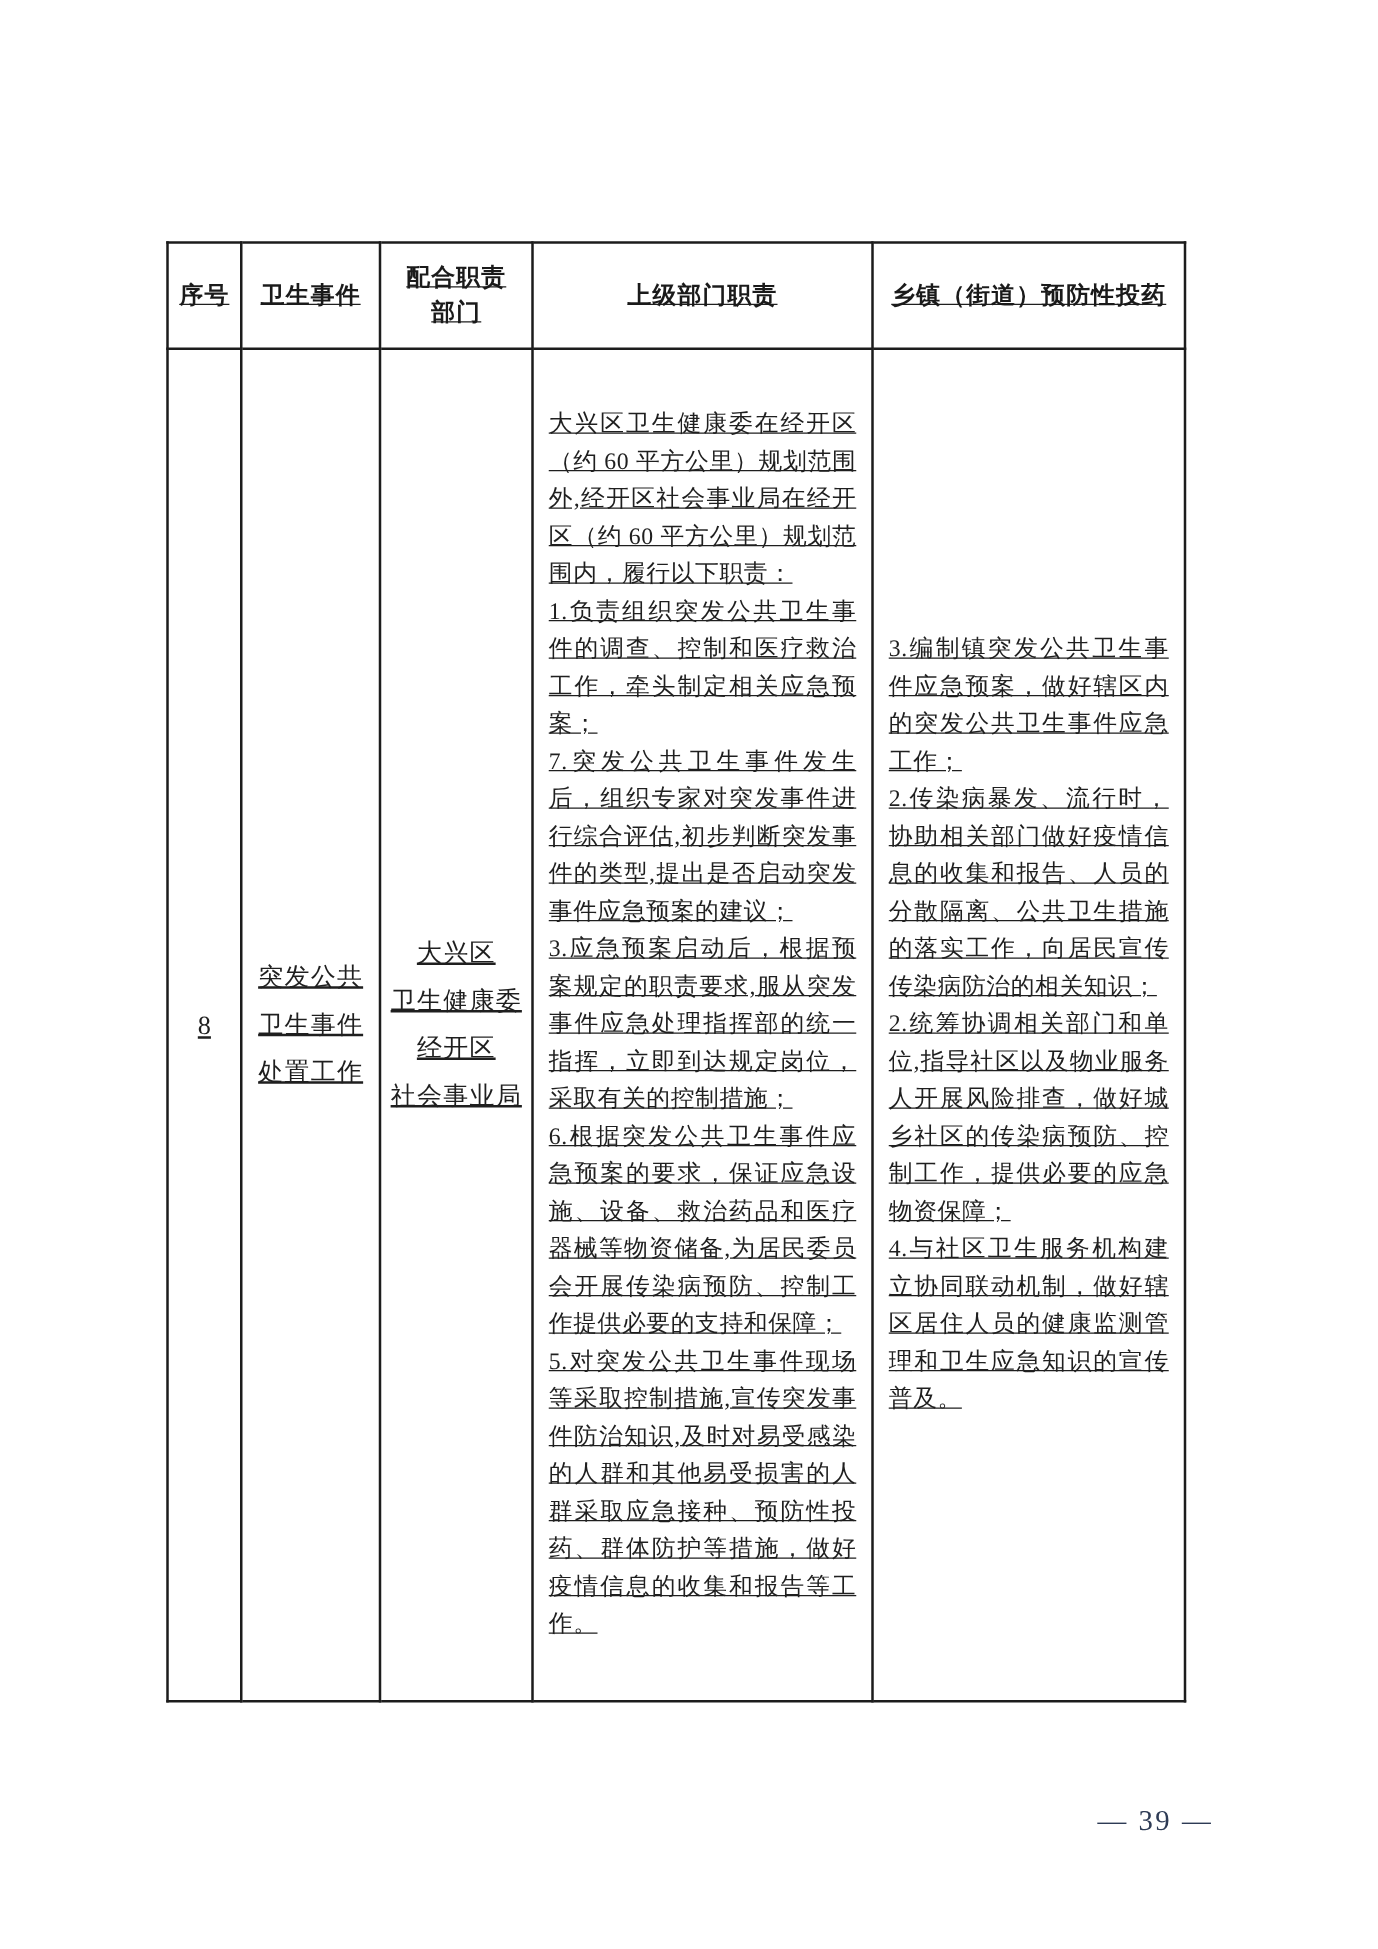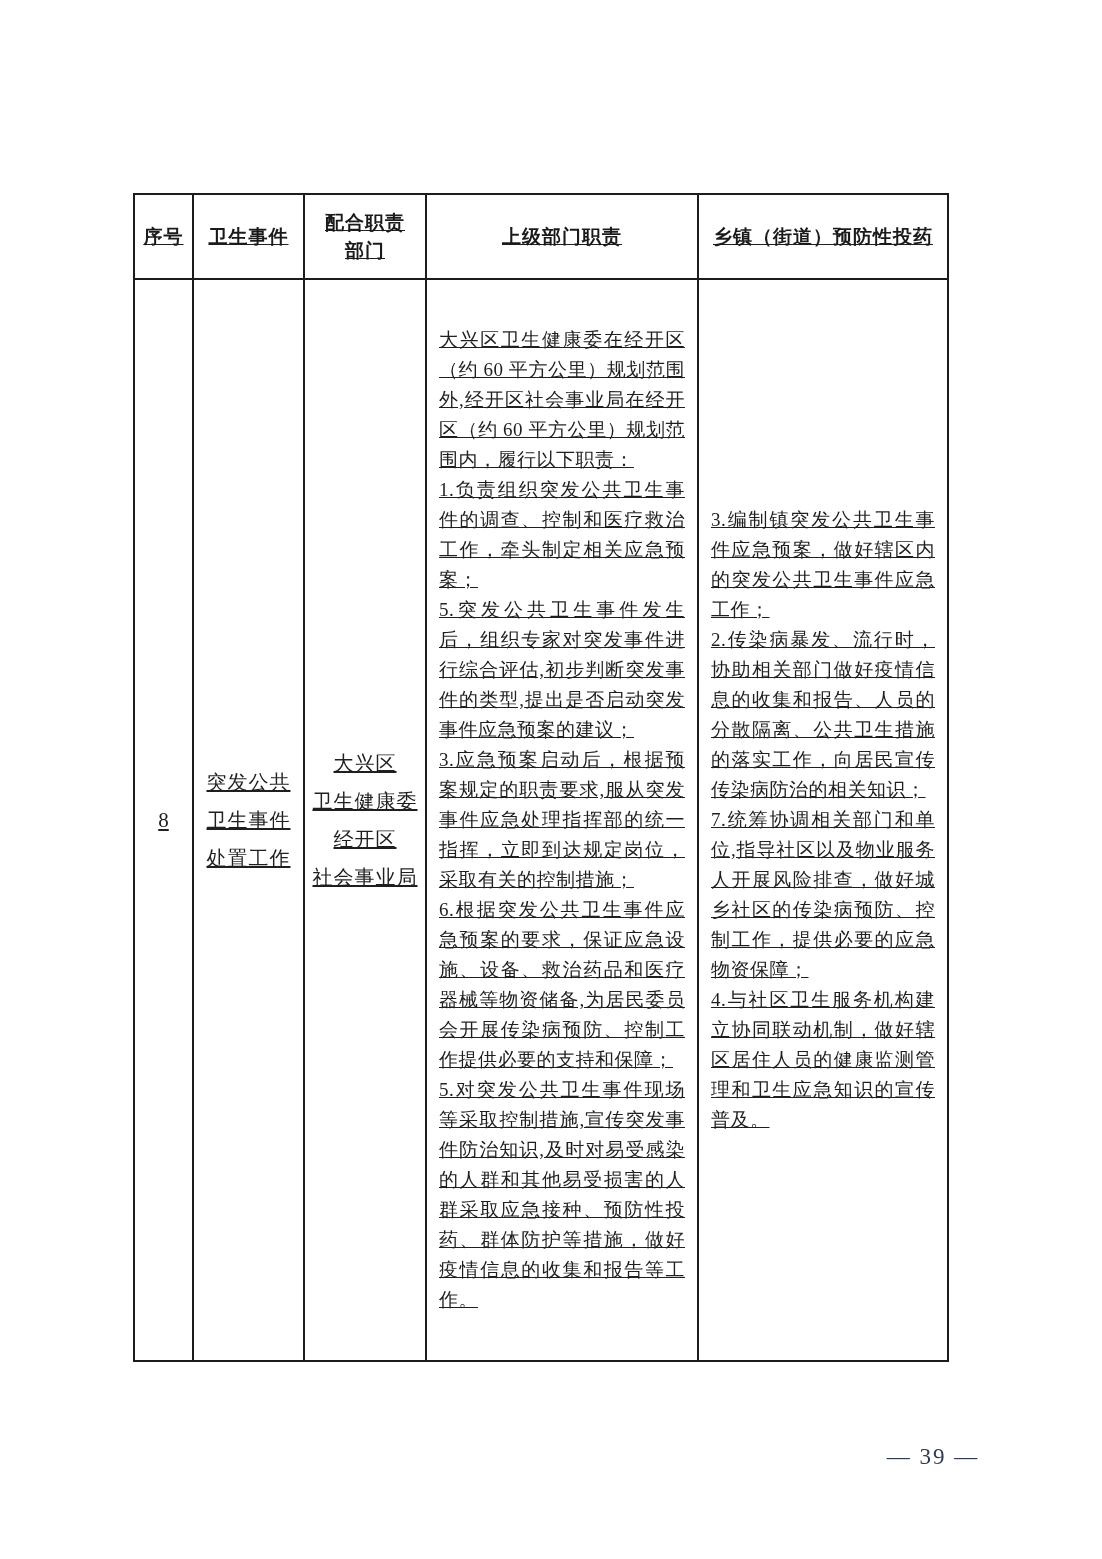--- a/index.html
+++ b/index.html
@@ -71,21 +71,21 @@
   }
   .page-number {
     position: absolute;
     left: 878px;
     top: 1444px;
     width: 110px;
     font-family: "Liberation Serif", serif;
     font-size: 23px;
     letter-spacing: 2px;
     color: #2e3b55;
-    text-align: center;
+    text-align: left;
     white-space: nowrap;
   }
 </style>
 </head>
 <body>
 
 <div class="page">
 
   <table class="matrix">
     <colgroup>
@@ -111,29 +111,29 @@
         <td class="center-cell">突发公共
 卫生事件
 处置工作</td>
         <td class="center-cell">大兴区
 卫生健康委
 经开区
 社会事业局</td>
         <td class="duties-cell">
           <p>大兴区卫生健康委在经开区（约 60 平方公里）规划范围外,经开区社会事业局在经开区（约 60 平方公里）规划范围内，履行以下职责：</p>
           <p>1.负责组织突发公共卫生事件的调查、控制和医疗救治工作，牵头制定相关应急预案；</p>
-          <p>5.突发公共卫生事件发生后，组织专家对突发事件进行综合评估,初步判断突发事件的类型,提出是否启动突发事件应急预案的建议；</p>
+          <p>7.突发公共卫生事件发生后，组织专家对突发事件进行综合评估,初步判断突发事件的类型,提出是否启动突发事件应急预案的建议；</p>
           <p>3.应急预案启动后，根据预案规定的职责要求,服从突发事件应急处理指挥部的统一指挥，立即到达规定岗位，采取有关的控制措施；</p>
           <p>6.根据突发公共卫生事件应急预案的要求，保证应急设施、设备、救治药品和医疗器械等物资储备,为居民委员会开展传染病预防、控制工作提供必要的支持和保障；</p>
           <p>5.对突发公共卫生事件现场等采取控制措施,宣传突发事件防治知识,及时对易受感染的人群和其他易受损害的人群采取应急接种、预防性投药、群体防护等措施，做好疫情信息的收集和报告等工作。</p>
         </td>
         <td class="duties-cell">
           <p>3.编制镇突发公共卫生事件应急预案，做好辖区内的突发公共卫生事件应急工作；</p>
           <p>2.传染病暴发、流行时，协助相关部门做好疫情信息的收集和报告、人员的分散隔离、公共卫生措施的落实工作，向居民宣传传染病防治的相关知识；</p>
-          <p>7.统筹协调相关部门和单位,指导社区以及物业服务人开展风险排查，做好城乡社区的传染病预防、控制工作，提供必要的应急物资保障；</p>
+          <p>2.统筹协调相关部门和单位,指导社区以及物业服务人开展风险排查，做好城乡社区的传染病预防、控制工作，提供必要的应急物资保障；</p>
           <p>4.与社区卫生服务机构建立协同联动机制，做好辖区居住人员的健康监测管理和卫生应急知识的宣传普及。</p>
         </td>
       </tr>
     </tbody>
   </table>
 
   <div class="page-number">— 39 —</div>
 
 </div>
 

